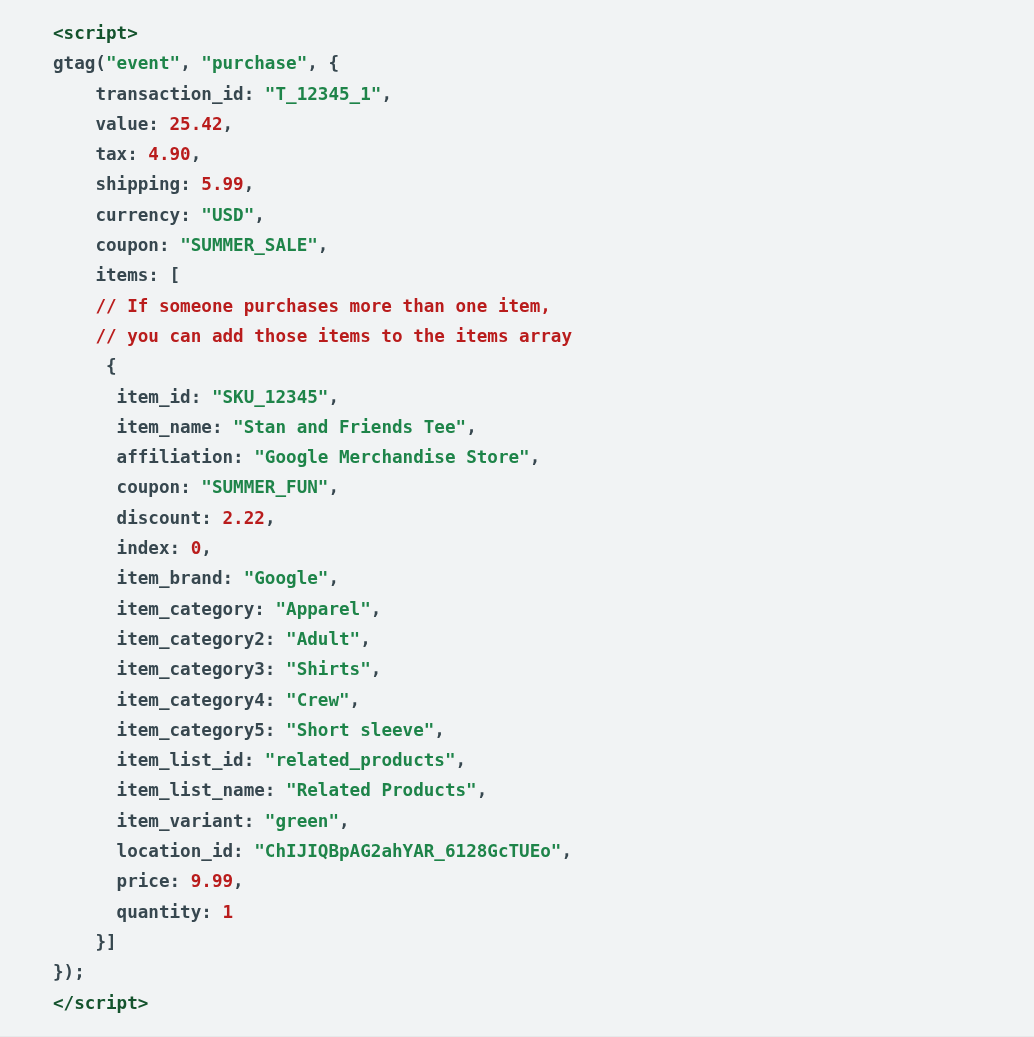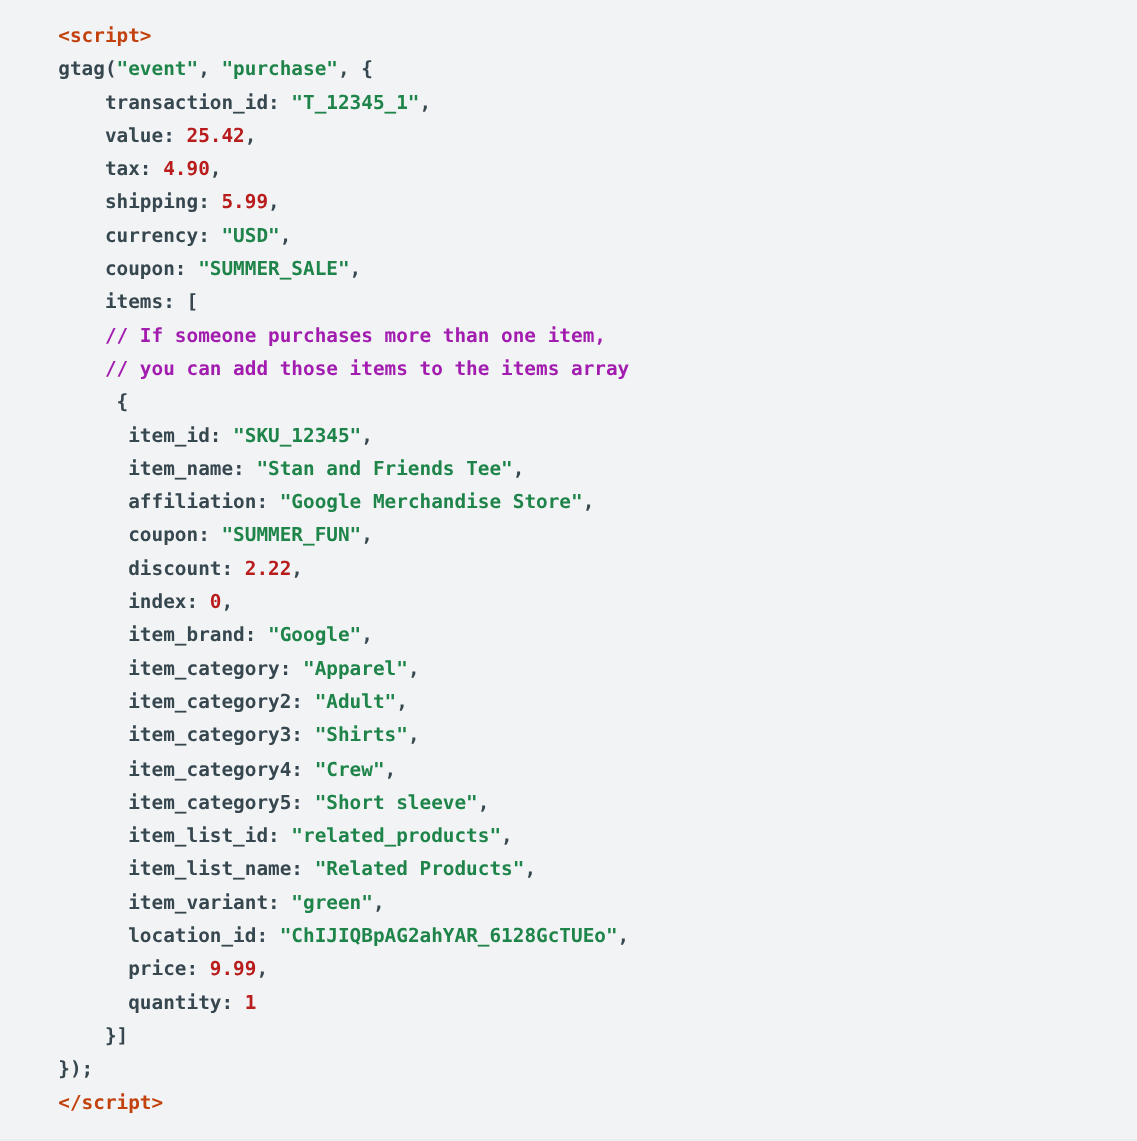--- a/index.html
+++ b/index.html
@@ -37,24 +37,24 @@
   }
 
   .ln {
     display: block;
     height: 30.3px;
     padding-left: 53px;
     white-space: pre;
   }
 
   
-  .tag  { color: #c2410c; }  
+  .tag  { color: #14532d; }  
   .str  { color: #1e8449; }  
   .num  { color: #b91c1c; }  
-  .com  { color: #a21caf; }  
+  .com  { color: #b91c1c; }  
   .pln  { color: #37474f; }  
 </style>
 </head>
 <body>
 
 <div id="code-block">
   <pre class="code"><span class="ln"><span class="tag">&lt;script&gt;</span></span><span class="ln"><span class="pln">gtag(</span><span class="str">"event"</span><span class="pln">, </span><span class="str">"purchase"</span><span class="pln">, {</span></span><span id="event-params"><span class="ln">    <span class="pln">transaction_id</span><span class="pln">: </span><span class="str">"T_12345_1"</span><span class="pln">,</span></span><span class="ln">    <span class="pln">value</span><span class="pln">: </span><span class="num">25.42</span><span class="pln">,</span></span><span class="ln">    <span class="pln">tax</span><span class="pln">: </span><span class="num">4.90</span><span class="pln">,</span></span><span class="ln">    <span class="pln">shipping</span><span class="pln">: </span><span class="num">5.99</span><span class="pln">,</span></span><span class="ln">    <span class="pln">currency</span><span class="pln">: </span><span class="str">"USD"</span><span class="pln">,</span></span><span class="ln">    <span class="pln">coupon</span><span class="pln">: </span><span class="str">"SUMMER_SALE"</span><span class="pln">,</span></span></span><span class="ln">    <span class="pln">items: [</span></span><span class="ln">    <span class="com">// If someone purchases more than one item,</span></span><span class="ln">    <span class="com">// you can add those items to the items array</span></span><span class="ln">     <span class="pln">{</span></span><span id="item-params"><span class="ln">      <span class="pln">item_id</span><span class="pln">: </span><span class="str">"SKU_12345"</span><span class="pln">,</span></span><span class="ln">      <span class="pln">item_name</span><span class="pln">: </span><span class="str">"Stan and Friends Tee"</span><span class="pln">,</span></span><span class="ln">      <span class="pln">affiliation</span><span class="pln">: </span><span class="str">"Google Merchandise Store"</span><span class="pln">,</span></span><span class="ln">      <span class="pln">coupon</span><span class="pln">: </span><span class="str">"SUMMER_FUN"</span><span class="pln">,</span></span><span class="ln">      <span class="pln">discount</span><span class="pln">: </span><span class="num">2.22</span><span class="pln">,</span></span><span class="ln">      <span class="pln">index</span><span class="pln">: </span><span class="num">0</span><span class="pln">,</span></span><span class="ln">      <span class="pln">item_brand</span><span class="pln">: </span><span class="str">"Google"</span><span class="pln">,</span></span><span class="ln">      <span class="pln">item_category</span><span class="pln">: </span><span class="str">"Apparel"</span><span class="pln">,</span></span><span class="ln">      <span class="pln">item_category2</span><span class="pln">: </span><span class="str">"Adult"</span><span class="pln">,</span></span><span class="ln">      <span class="pln">item_category3</span><span class="pln">: </span><span class="str">"Shirts"</span><span class="pln">,</span></span><span class="ln">      <span class="pln">item_category4</span><span class="pln">: </span><span class="str">"Crew"</span><span class="pln">,</span></span><span class="ln">      <span class="pln">item_category5</span><span class="pln">: </span><span class="str">"Short sleeve"</span><span class="pln">,</span></span><span class="ln">      <span class="pln">item_list_id</span><span class="pln">: </span><span class="str">"related_products"</span><span class="pln">,</span></span><span class="ln">      <span class="pln">item_list_name</span><span class="pln">: </span><span class="str">"Related Products"</span><span class="pln">,</span></span><span class="ln">      <span class="pln">item_variant</span><span class="pln">: </span><span class="str">"green"</span><span class="pln">,</span></span><span class="ln">      <span class="pln">location_id</span><span class="pln">: </span><span class="str">"ChIJIQBpAG2ahYAR_6128GcTUEo"</span><span class="pln">,</span></span><span class="ln">      <span class="pln">price</span><span class="pln">: </span><span class="num">9.99</span><span class="pln">,</span></span><span class="ln">      <span class="pln">quantity</span><span class="pln">: </span><span class="num">1</span><span class="pln"></span></span></span><span class="ln">    <span class="pln">}]</span></span><span class="ln"><span class="pln">});</span></span><span class="ln"><span class="tag">&lt;/script&gt;</span></span></pre>
 </div>
 
 </body></html>

